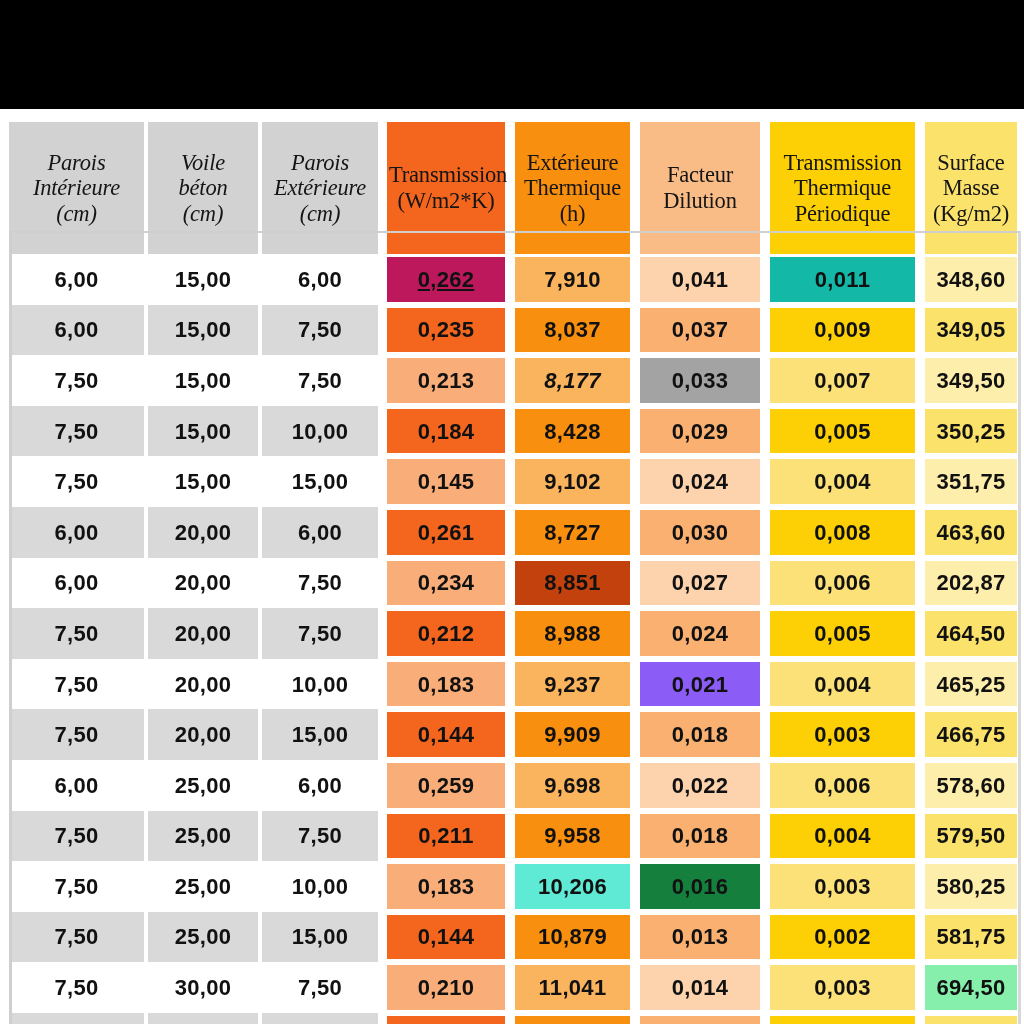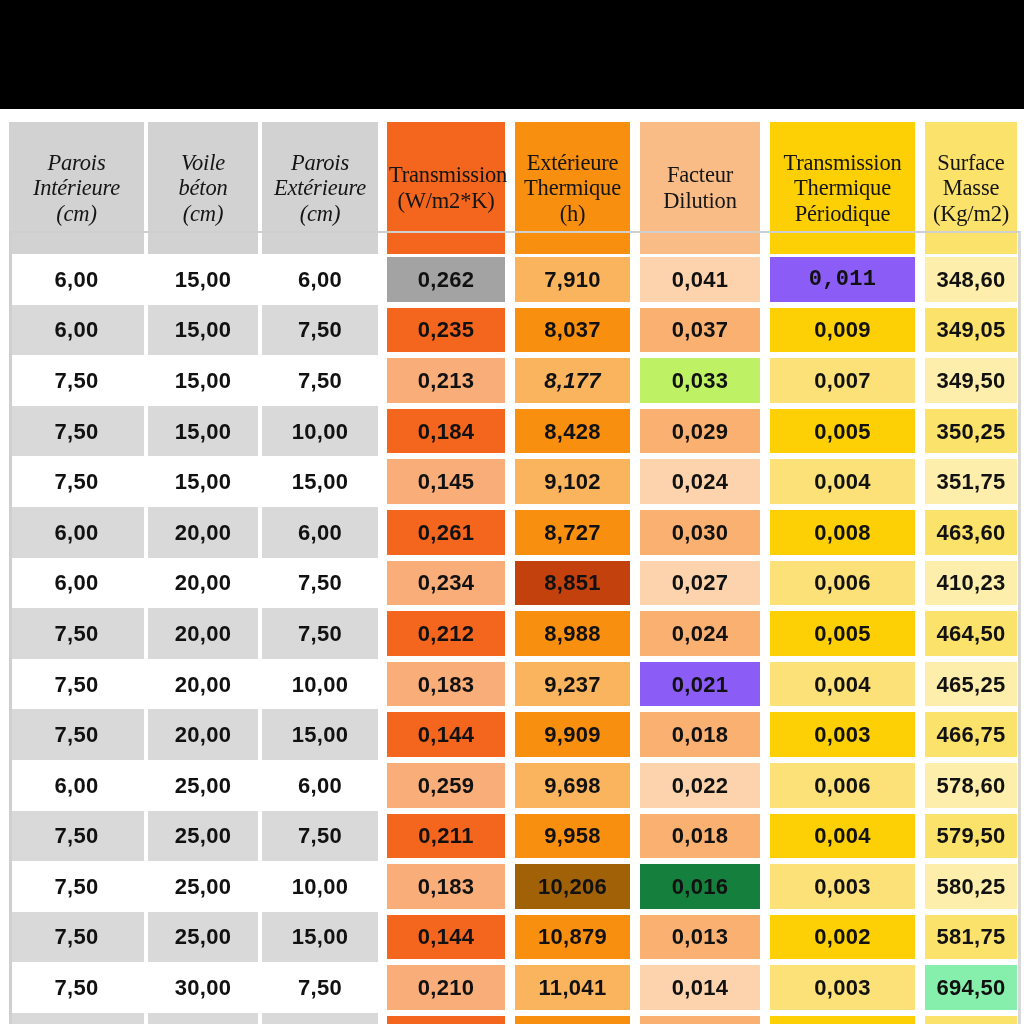--- a/index.html
+++ b/index.html
@@ -174,43 +174,43 @@
               <span class="hl">Masse</span>
               <span class="hl">(Kg/m2)</span>
             </th>
           </tr>
       </thead>
       <tbody id="heat-body">
           <tr class="row band-white">
             <td class="dim sep">6,00</td>
             <td class="dim sep">15,00</td>
             <td class="dim sep">6,00</td>
-            <td class="val" style="background: #a3a3a3;">0,262</td>
+            <td class="val" style="background: #be185d; text-decoration: underline;">0,262</td>
             <td class="val" style="background: rgb(251, 180, 94);">7,910</td>
             <td class="val" style="background: rgb(252, 211, 172);">0,041</td>
-            <td class="val" style="background: #8b5cf6; font-family: Liberation Mono, monospace;">0,011</td>
+            <td class="val" style="background: #14b8a6;">0,011</td>
             <td class="val" style="background: rgb(253, 238, 171); margin-top: 29px;">348,60</td>
           </tr>
           <tr class="row band-grey">
             <td class="dim sep">6,00</td>
             <td class="dim sep">15,00</td>
             <td class="dim sep">7,50</td>
             <td class="val" style="background: rgb(244, 102, 30);">0,235</td>
             <td class="val" style="background: rgb(249, 143, 14);">8,037</td>
             <td class="val" style="background: rgb(249, 176, 112);">0,037</td>
             <td class="val" style="background: rgb(252, 208, 4);">0,009</td>
             <td class="val" style="background: rgb(251, 226, 107);">349,05</td>
           </tr>
           <tr class="row band-white">
             <td class="dim sep">7,50</td>
             <td class="dim sep">15,00</td>
             <td class="dim sep">7,50</td>
             <td class="val" style="background: rgb(249, 173, 120);">0,213</td>
             <td class="val" style="background: rgb(251, 180, 94); font-style: italic;">8,177</td>
-            <td class="val" style="background: #bef264;">0,033</td>
+            <td class="val" style="background: #a3a3a3;">0,033</td>
             <td class="val" style="background: rgb(251, 225, 119);">0,007</td>
             <td class="val" style="background: rgb(253, 238, 171);">349,50</td>
           </tr>
           <tr class="row band-grey">
             <td class="dim sep">7,50</td>
             <td class="dim sep">15,00</td>
             <td class="dim sep">10,00</td>
             <td class="val" style="background: rgb(244, 102, 30);">0,184</td>
             <td class="val" style="background: rgb(249, 143, 14);">8,428</td>
             <td class="val" style="background: rgb(249, 176, 112);">0,029</td>
@@ -238,21 +238,21 @@
             <td class="val" style="background: rgb(251, 226, 107);">463,60</td>
           </tr>
           <tr class="row band-white">
             <td class="dim sep">6,00</td>
             <td class="dim sep">20,00</td>
             <td class="dim sep">7,50</td>
             <td class="val" style="background: rgb(249, 173, 120);">0,234</td>
             <td class="val" style="background: #c2410c;">8,851</td>
             <td class="val" style="background: rgb(252, 211, 172);">0,027</td>
             <td class="val" style="background: rgb(251, 225, 119);">0,006</td>
-            <td class="val" style="background: rgb(253, 238, 171);">410,23</td>
+            <td class="val" style="background: rgb(253, 238, 171);">202,87</td>
           </tr>
           <tr class="row band-grey">
             <td class="dim sep">7,50</td>
             <td class="dim sep">20,00</td>
             <td class="dim sep">7,50</td>
             <td class="val" style="background: rgb(244, 102, 30);">0,212</td>
             <td class="val" style="background: rgb(249, 143, 14);">8,988</td>
             <td class="val" style="background: rgb(249, 176, 112);">0,024</td>
             <td class="val" style="background: rgb(252, 208, 4);">0,005</td>
             <td class="val" style="background: rgb(251, 226, 107);">464,50</td>
@@ -295,21 +295,21 @@
             <td class="val" style="background: rgb(249, 143, 14);">9,958</td>
             <td class="val" style="background: rgb(249, 176, 112);">0,018</td>
             <td class="val" style="background: rgb(252, 208, 4);">0,004</td>
             <td class="val" style="background: rgb(251, 226, 107);">579,50</td>
           </tr>
           <tr class="row band-white">
             <td class="dim sep">7,50</td>
             <td class="dim sep">25,00</td>
             <td class="dim sep">10,00</td>
             <td class="val" style="background: rgb(249, 173, 120);">0,183</td>
-            <td class="val" style="background: #a16207;">10,206</td>
+            <td class="val" style="background: #5eead4;">10,206</td>
             <td class="val" style="background: #15803d;">0,016</td>
             <td class="val" style="background: rgb(251, 225, 119);">0,003</td>
             <td class="val" style="background: rgb(253, 238, 171);">580,25</td>
           </tr>
           <tr class="row band-grey">
             <td class="dim sep">7,50</td>
             <td class="dim sep">25,00</td>
             <td class="dim sep">15,00</td>
             <td class="val" style="background: rgb(244, 102, 30);">0,144</td>
             <td class="val" style="background: rgb(249, 143, 14);">10,879</td>

